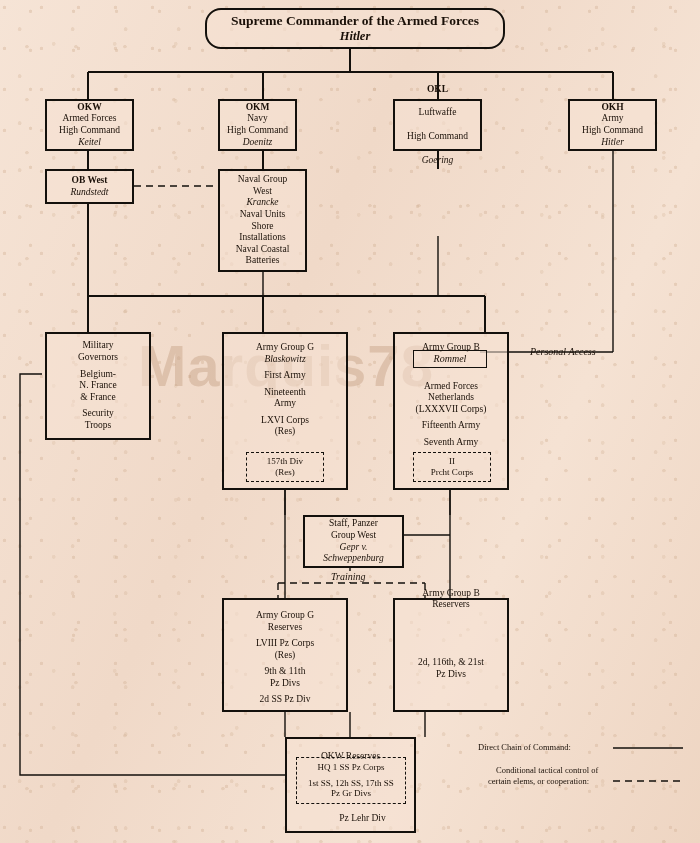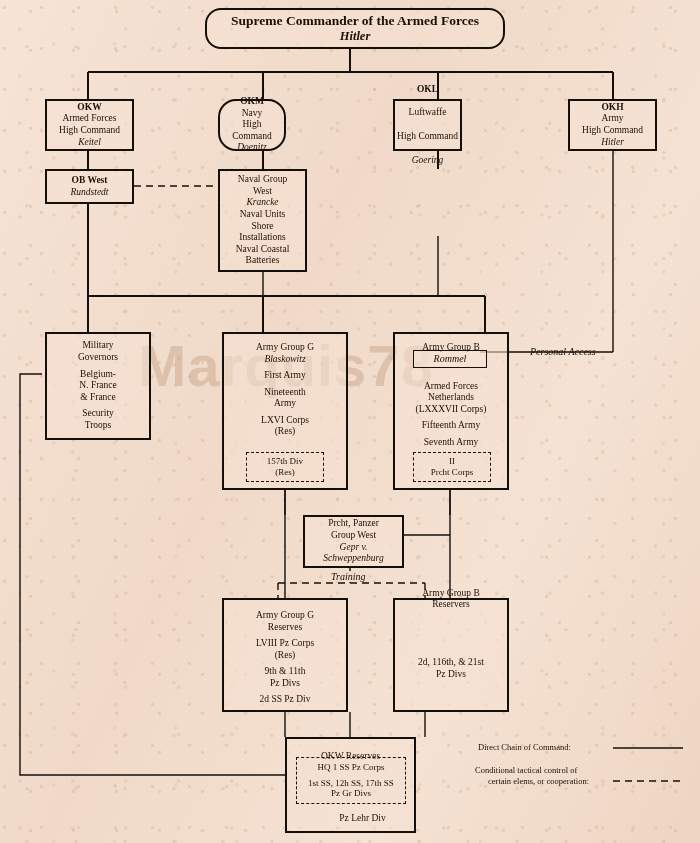--- a/index.html
+++ b/index.html
@@ -163,28 +163,28 @@
     <span class="ln sub">Hitler</span>
   </div>
 
   <div class="box" style="left:45px; top:99px; width:89px; height:52px;">
     <span class="ln bold">OKW</span>
     <span class="ln">Armed Forces</span>
     <span class="ln">High Command</span>
     <span class="ln it">Keitel</span>
   </div>
 
-  <div class="box" style="left:218px; top:99px; width:68px; height:52px;border-radius:18px;">
+  <div class="box" style="left:218px; top:99px; width:79px; height:52px;">
     <span class="ln bold">OKM</span>
     <span class="ln">Navy</span>
     <span class="ln">High Command</span>
     <span class="ln it">Doenitz</span>
   </div>
 
-  <div class="box" style="left:393px; top:99px; width:69px; height:52px;gap:12px;">
+  <div class="box" style="left:393px; top:99px; width:89px; height:52px;gap:12px;">
     <span class="ln bold">OKL</span>
     <span class="ln">Luftwaffe</span>
     <span class="ln">High Command</span>
     <span class="ln it">Goering</span>
   </div>
 
   <div class="box" style="left:568px; top:99px; width:89px; height:52px;">
     <span class="ln bold">OKH</span>
     <span class="ln">Army</span>
     <span class="ln">High Command</span>
@@ -252,21 +252,21 @@
     <span class="ln it">Rommel</span>
   </div>
   <div class="dashedbox" style="left:413px; top:452px; width:78px; height:30px;">
     <span class="ln">II</span>
     <span class="ln">Prcht Corps</span>
   </div>
 
   <div class="label-float" style="left:530px; top:346px;">Personal Access</div>
 
   <div class="box" style="left:303px; top:515px; width:101px; height:53px;">
-    <span class="ln">Prcht, Panzer</span>
+    <span class="ln">Staff, Panzer</span>
     <span class="ln">Group West</span>
     <span class="ln it">Gepr v.</span>
     <span class="ln it">Schweppenburg</span>
   </div>
 
   <div class="label-float" style="left:327px; top:571px; background:#f1dbcb; padding:0 4px;">Training</div>
 
   <div class="box" style="left:222px; top:598px; width:126px; height:114px; justify-content:flex-start; padding-top:10px;">
     <span class="ln">Army Group G</span>
     <span class="ln">Reserves</span>
@@ -292,16 +292,16 @@
   </div>
   <div class="dashedbox" style="left:296px; top:757px; width:110px; height:47px;">
     <span class="ln">HQ 1 SS Pz Corps</span>
     <span class="sp"></span>
     <span class="ln">1st SS, 12h SS, 17th SS</span>
     <span class="ln">Pz Gr Divs</span>
   </div>
   <div class="legend" style="left:285px; top:812px; width:155px; text-align:center; font-size:9.5px;">Pz Lehr Div</div>
 
   <div class="legend" style="left:478px; top:742px;">Direct Chain of Command:</div>
-  <div class="legend" style="left:475px; top:765px;">Conditional tactical control of</div>
+  <div class="legend" style="left:496px; top:765px;">Conditional tactical control of</div>
   <div class="legend" style="left:488px; top:776px;">certain elems, or cooperation:</div>
 
 </div>
 
 </body></html>

